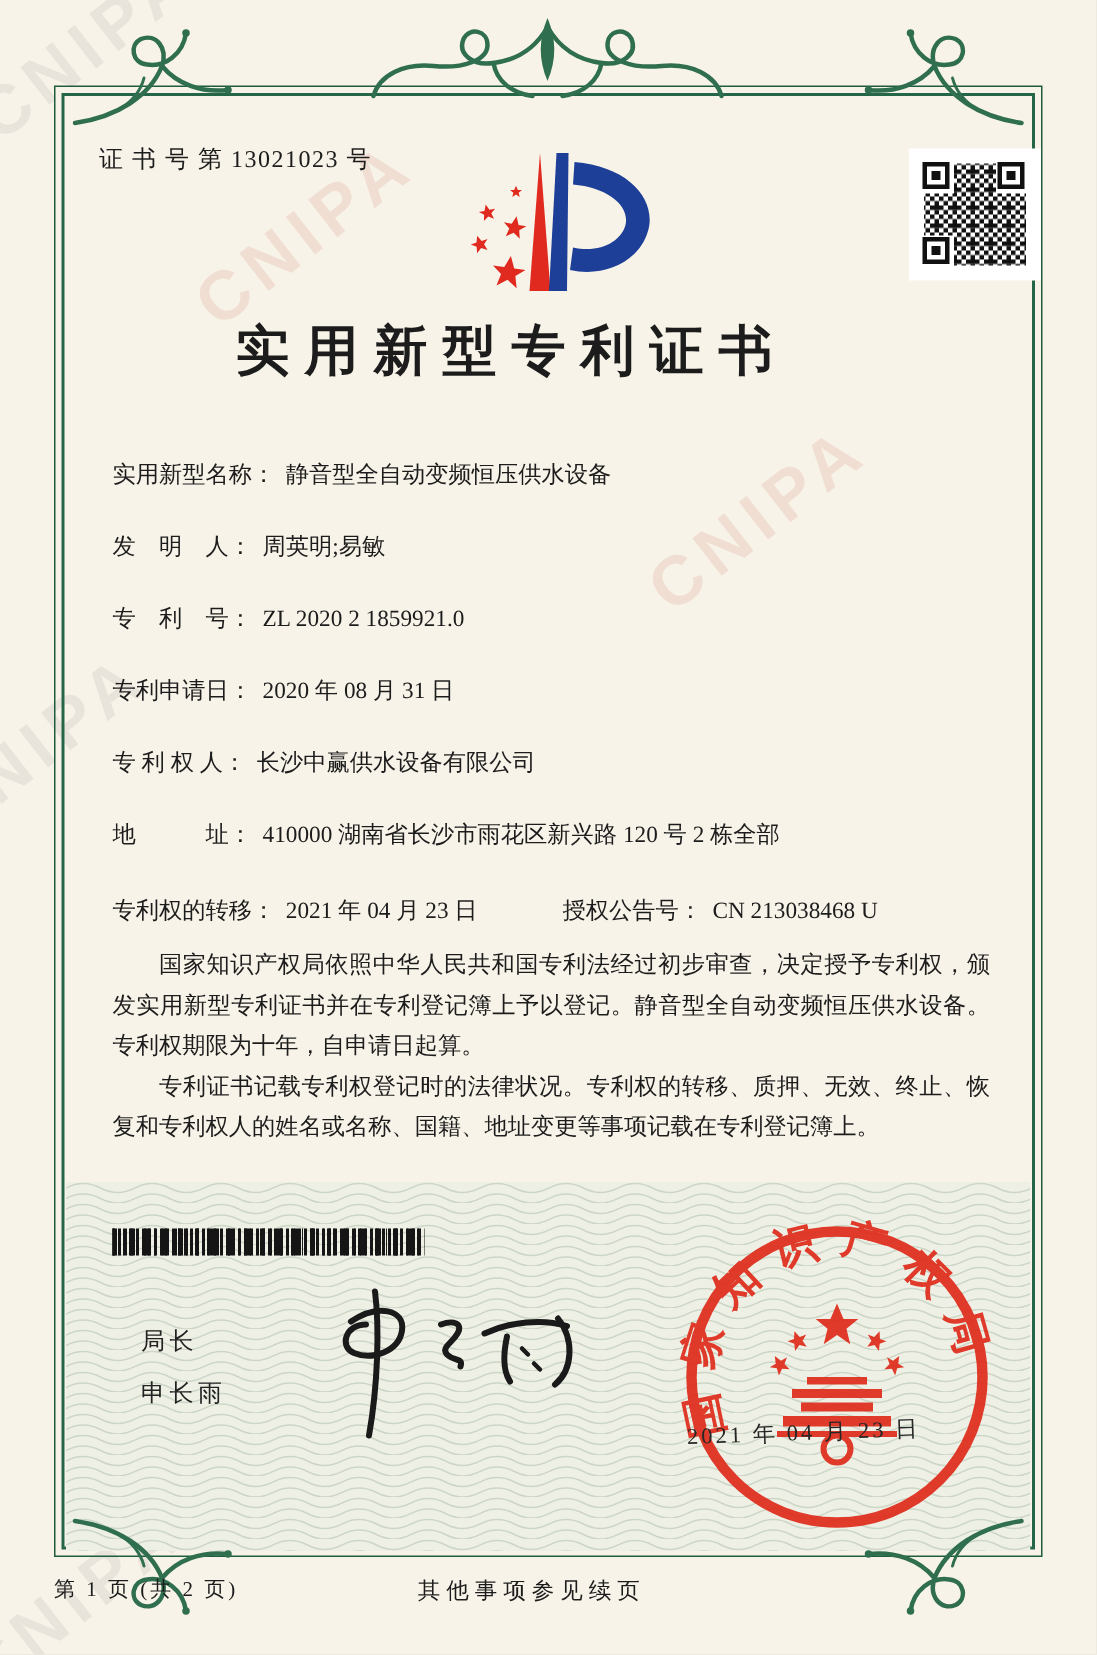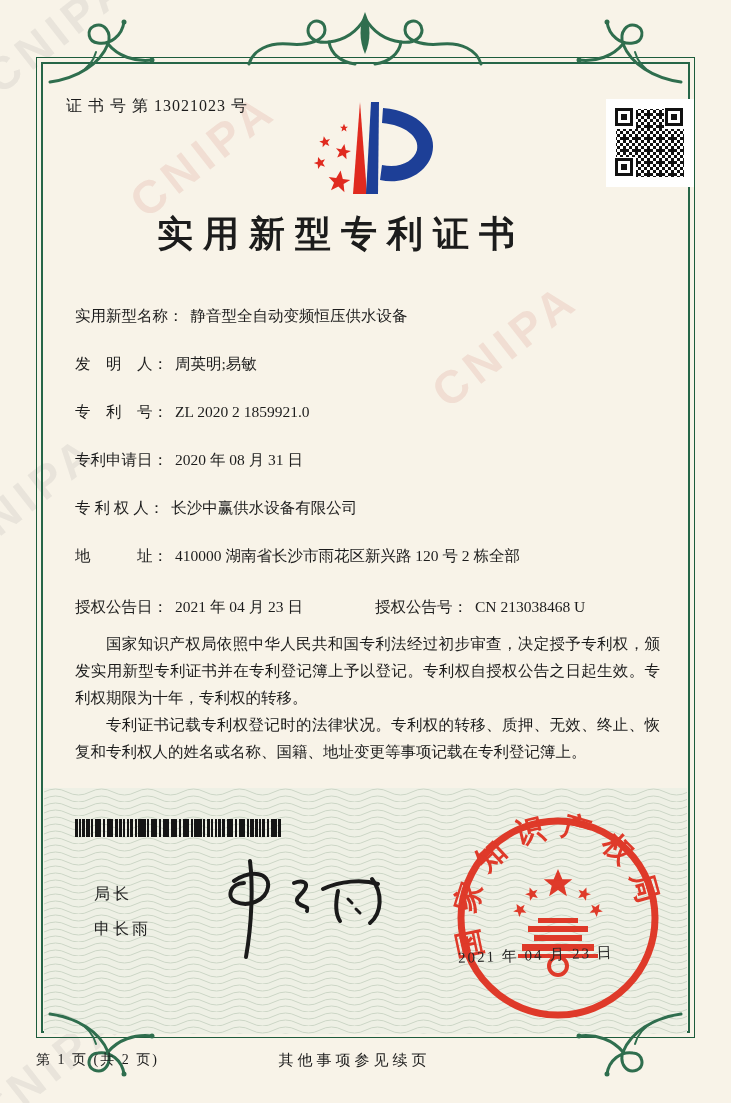--- a/index.html
+++ b/index.html
@@ -178,28 +178,28 @@
     <span>专利申请日：</span><span class="val">2020 年 08 月 31 日</span>
   </div>
   <div class="field-row" style="top:498px;">
     <span>专 利 权 人：</span><span class="val">长沙中赢供水设备有限公司</span>
   </div>
   <div class="field-row" style="top:546px;">
     <span>地　　　址：</span><span class="val">410000 湖南省长沙市雨花区新兴路 120 号 2 栋全部</span>
   </div>
 
   <div class="field-row" style="top:597px;width:585px;">
-    <span>授权公告日：</span><span class="val">2021 年 04 月 23 日</span>
+    <span>专利权的转移：</span><span class="val">2021 年 04 月 23 日</span>
     <span class="grant-no">
       <span>授权公告号：</span><span class="val">CN 213038468 U</span>
     </span>
   </div>
 
   <div class="body-text">
-    <p>国家知识产权局依照中华人民共和国专利法经过初步审查，决定授予专利权，颁发实用新型专利证书并在专利登记簿上予以登记。专利权自授权公告之日起生效。专利权期限为十年，专利权的转移。</p>
+    <p>国家知识产权局依照中华人民共和国专利法经过初步审查，决定授予专利权，颁发实用新型专利证书并在专利登记簿上予以登记。静音型全自动变频恒压供水设备。专利权期限为十年，自申请日起算。</p>
     <p>专利证书记载专利权登记时的法律状况。专利权的转移、质押、无效、终止、恢复和专利权人的姓名或名称、国籍、地址变更等事项记载在专利登记簿上。</p>
   </div>
 
   <div class="barcode"></div>
 
   <div class="signer" style="top:884px;">局长</div>
   <div class="signer" style="top:919px;">申长雨</div>
 
   <svg class="sig-svg" width="210" height="115" viewBox="0 0 210 115">
     <g fill="none" stroke="#1a1a1a" stroke-width="4" stroke-linecap="round">

